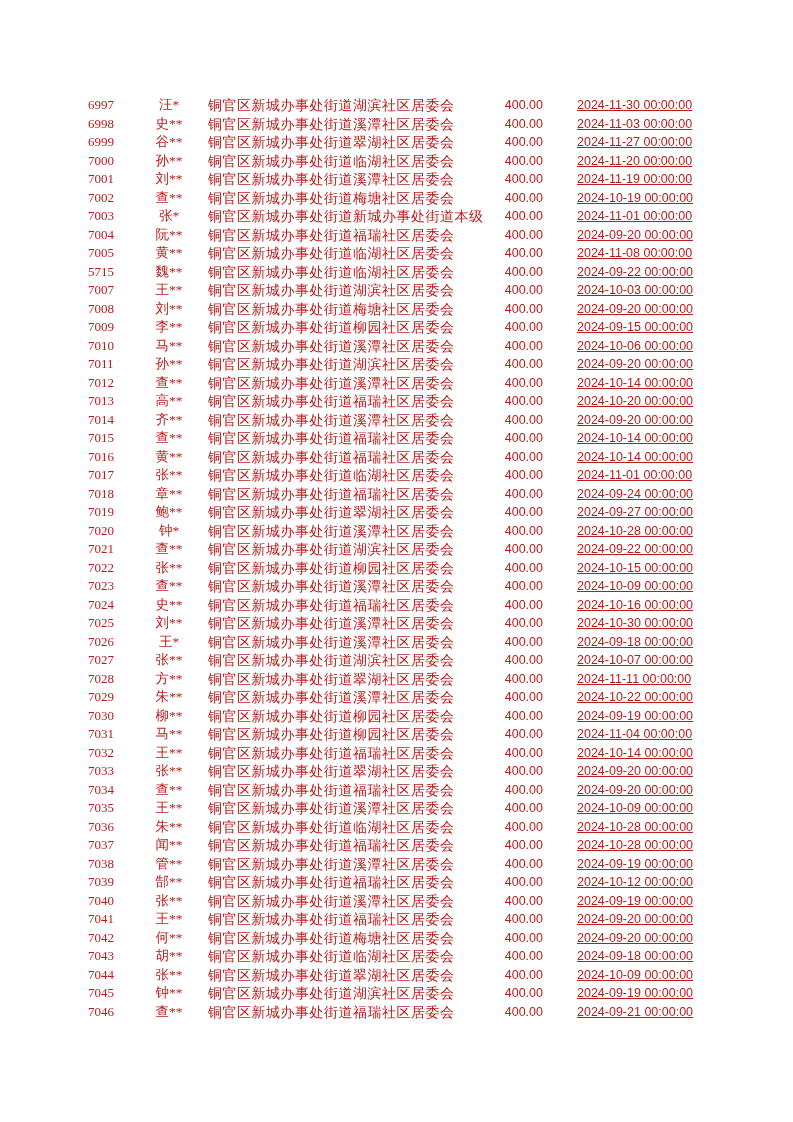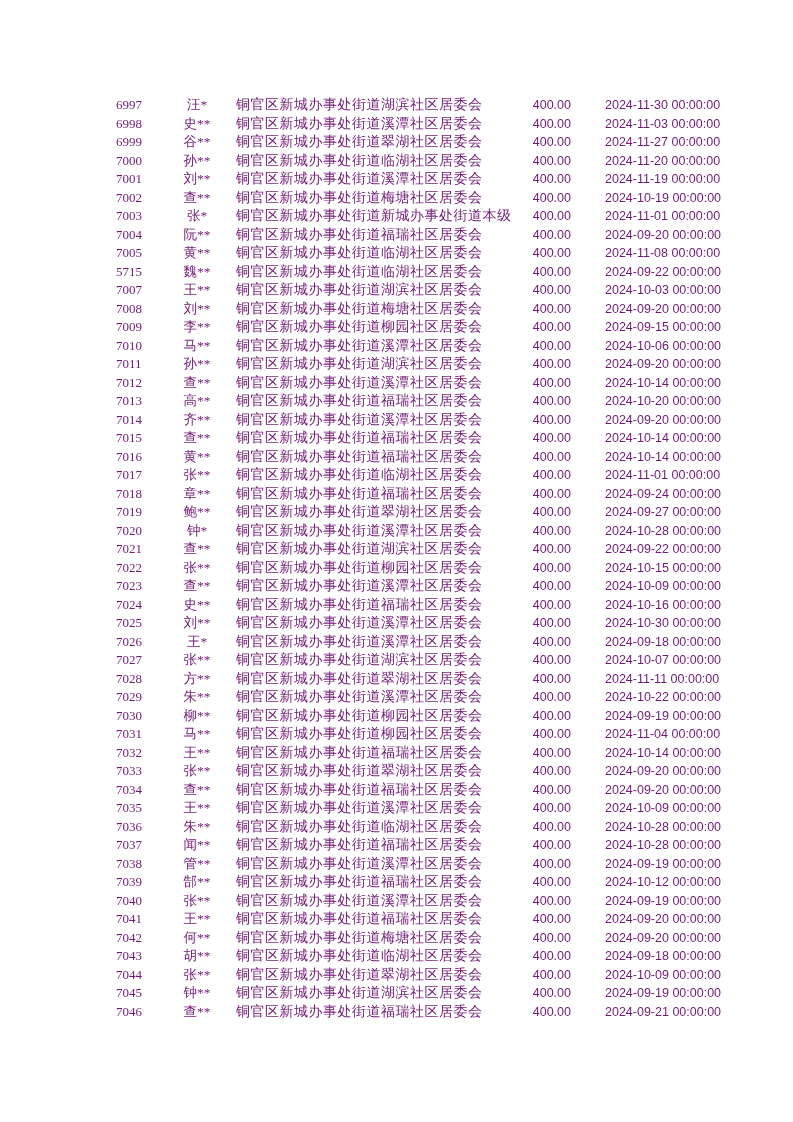--- a/index.html
+++ b/index.html
@@ -19,56 +19,56 @@
     top: 96px;
     left: 0;
     width: 793px;
   }
   .row {
     display: flex;
     align-items: center;
     height: 18.5px;
     line-height: 18.5px;
     white-space: nowrap;
-    color: #701a75;
-    justify-content: center;
+    color: #b91c1c;
   }
   .cell { display: block; overflow: visible; }
   .cell-id {
     margin-left: 88px;
     width: 42px;
     text-align: left;
     font-family: "Liberation Serif", "DejaVu Serif", serif;
     font-size: 13px;
   }
   .cell-name {
     width: 78px;
     text-align: center;
     font-family: "Liberation Serif", "DejaVu Serif", serif;
     font-size: 13.5px;
   }
   .cell-org {
     width: 262px;
     text-align: left;
-    font-family: Liberation Serif, serif;
+    font-family: Liberation Sans, sans-serif;
     font-size: 14px;
     letter-spacing: 0.5px;
   }
   .cell-amount {
     width: 73px;
     text-align: right;
     font-family: Liberation Sans, sans-serif;
     font-size: 12.5px;
   }
   .cell-date {
     margin-left: 34px;
     width: 160px;
     text-align: left;
     font-family: "Liberation Sans", "DejaVu Sans", sans-serif;
     font-size: 12.5px;
+    text-decoration: underline;
   }
 </style>
 </head>
 <body>
 
 <div class="page">
   <div class="table" id="rows-container">
   <div class="row">
     <span class="cell cell-id">6997</span>
     <span class="cell cell-name">汪*</span>

